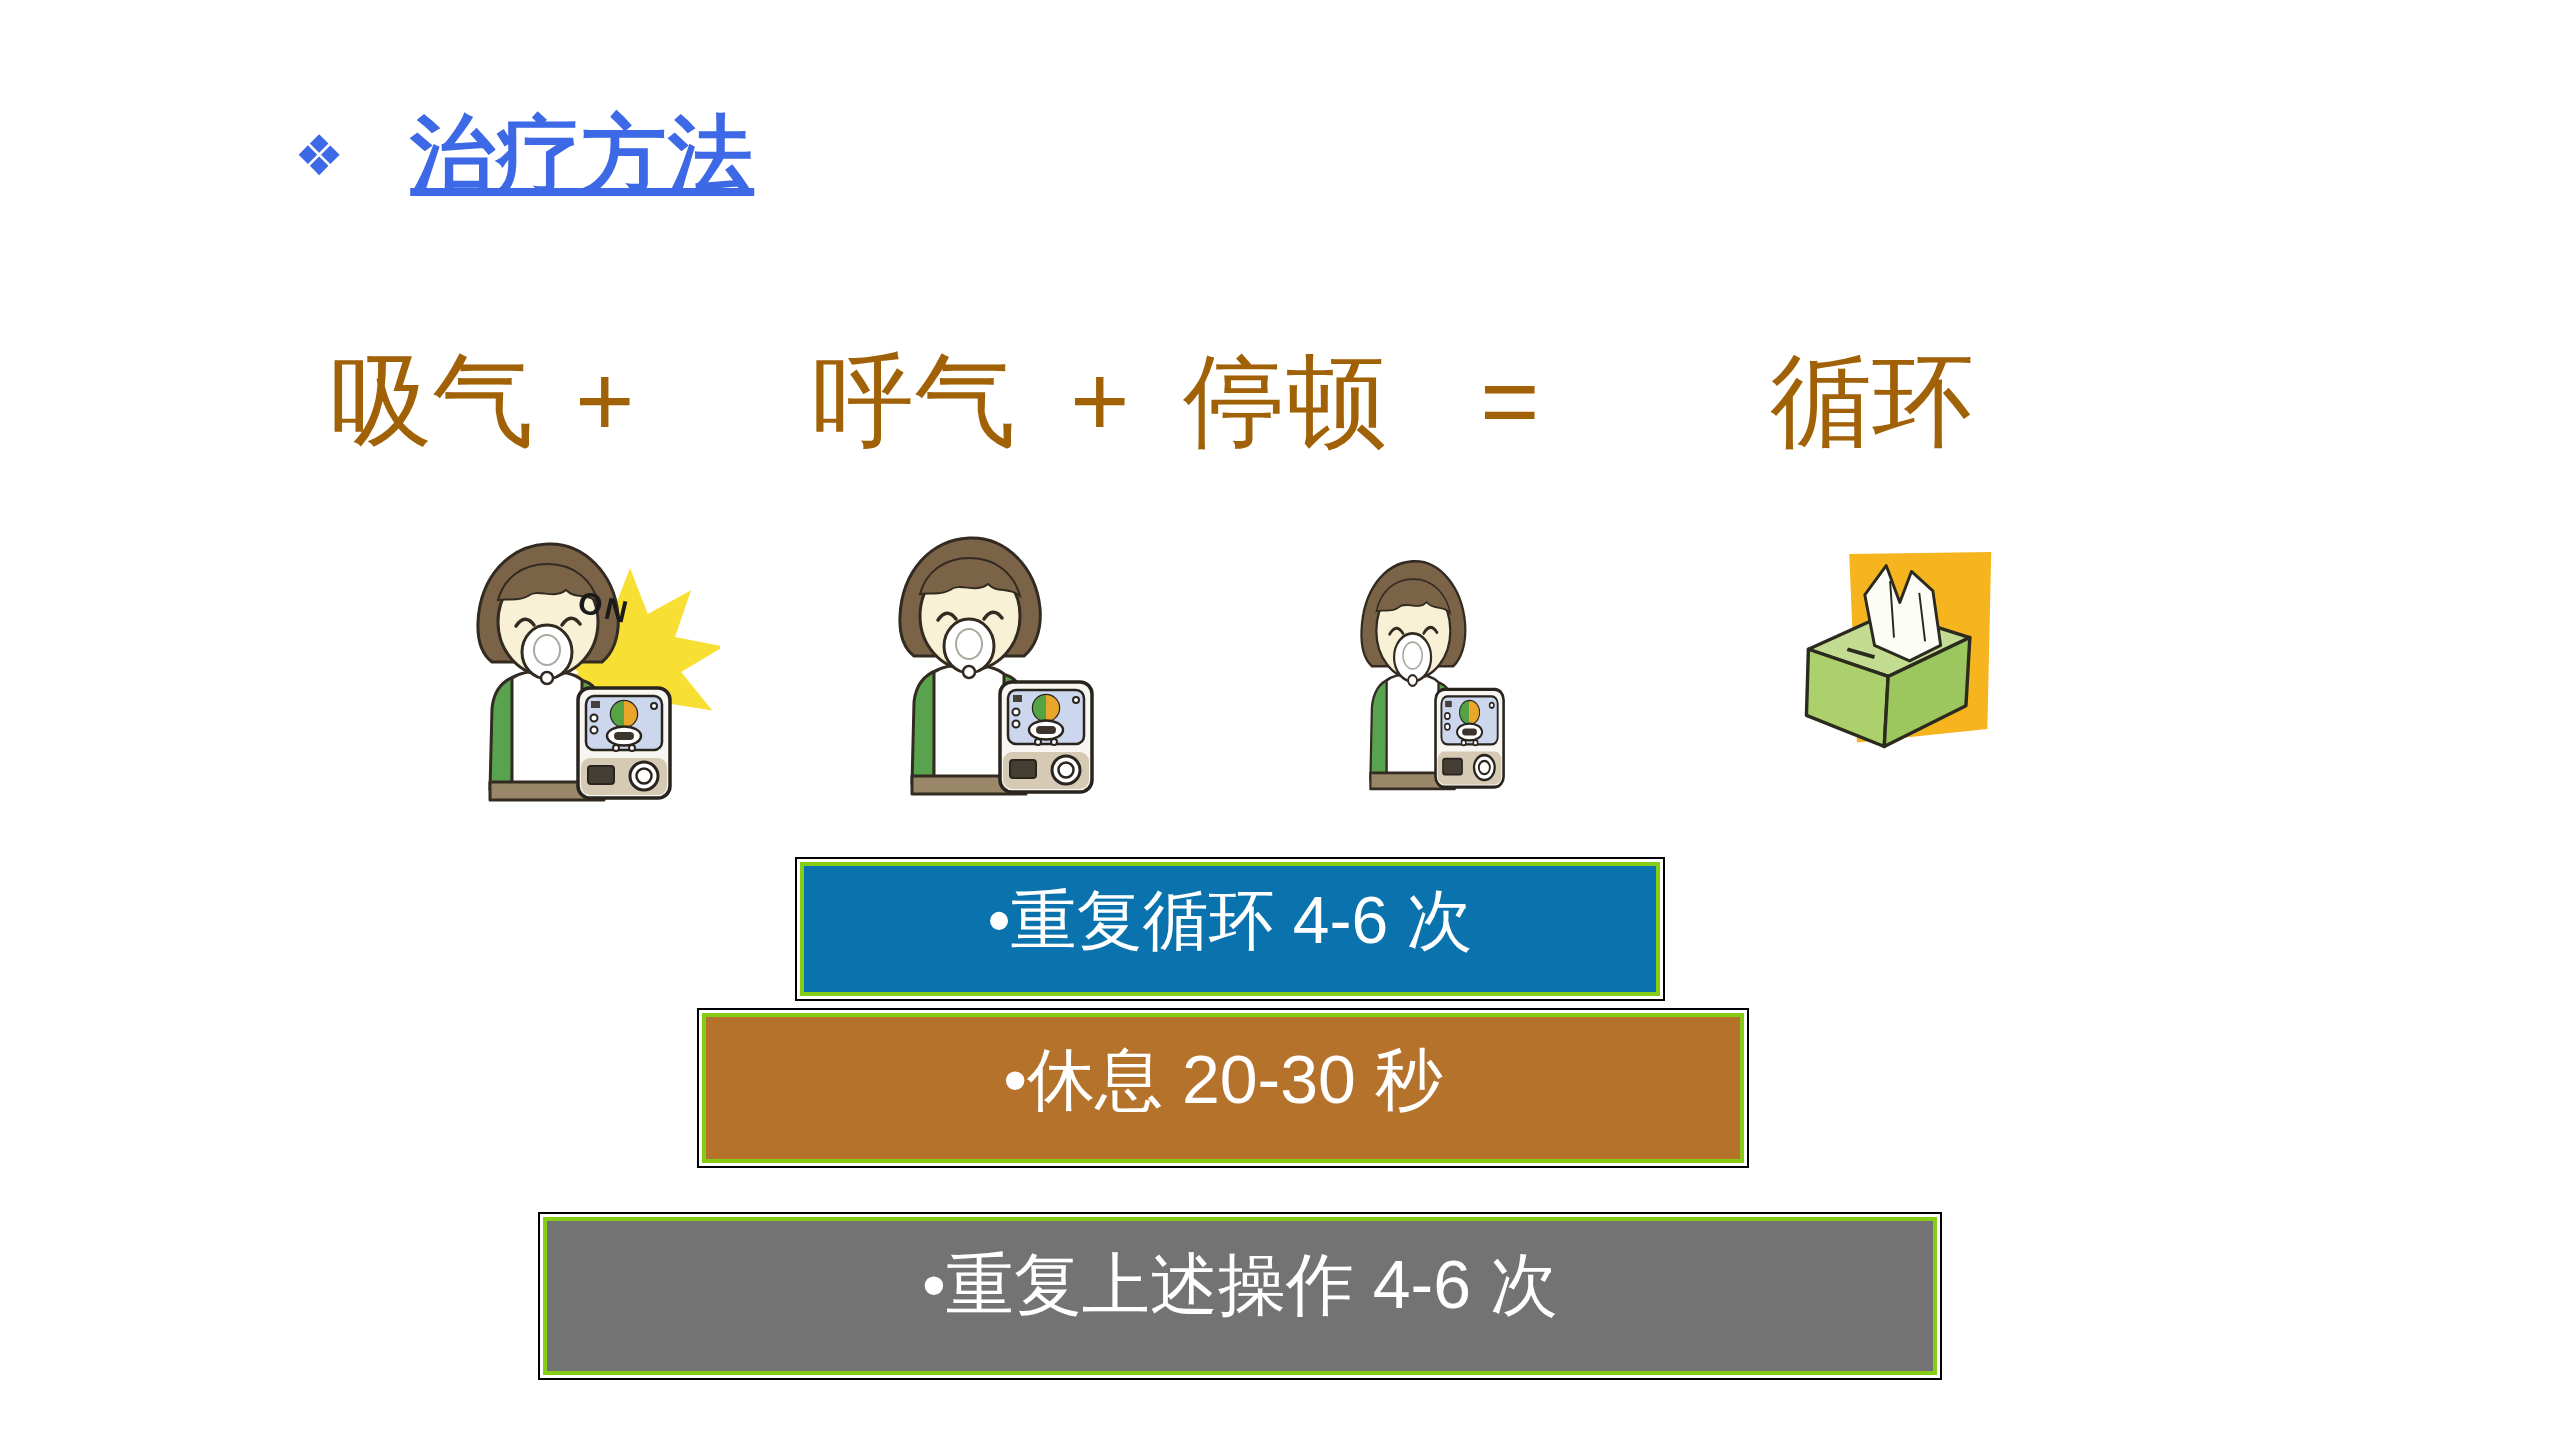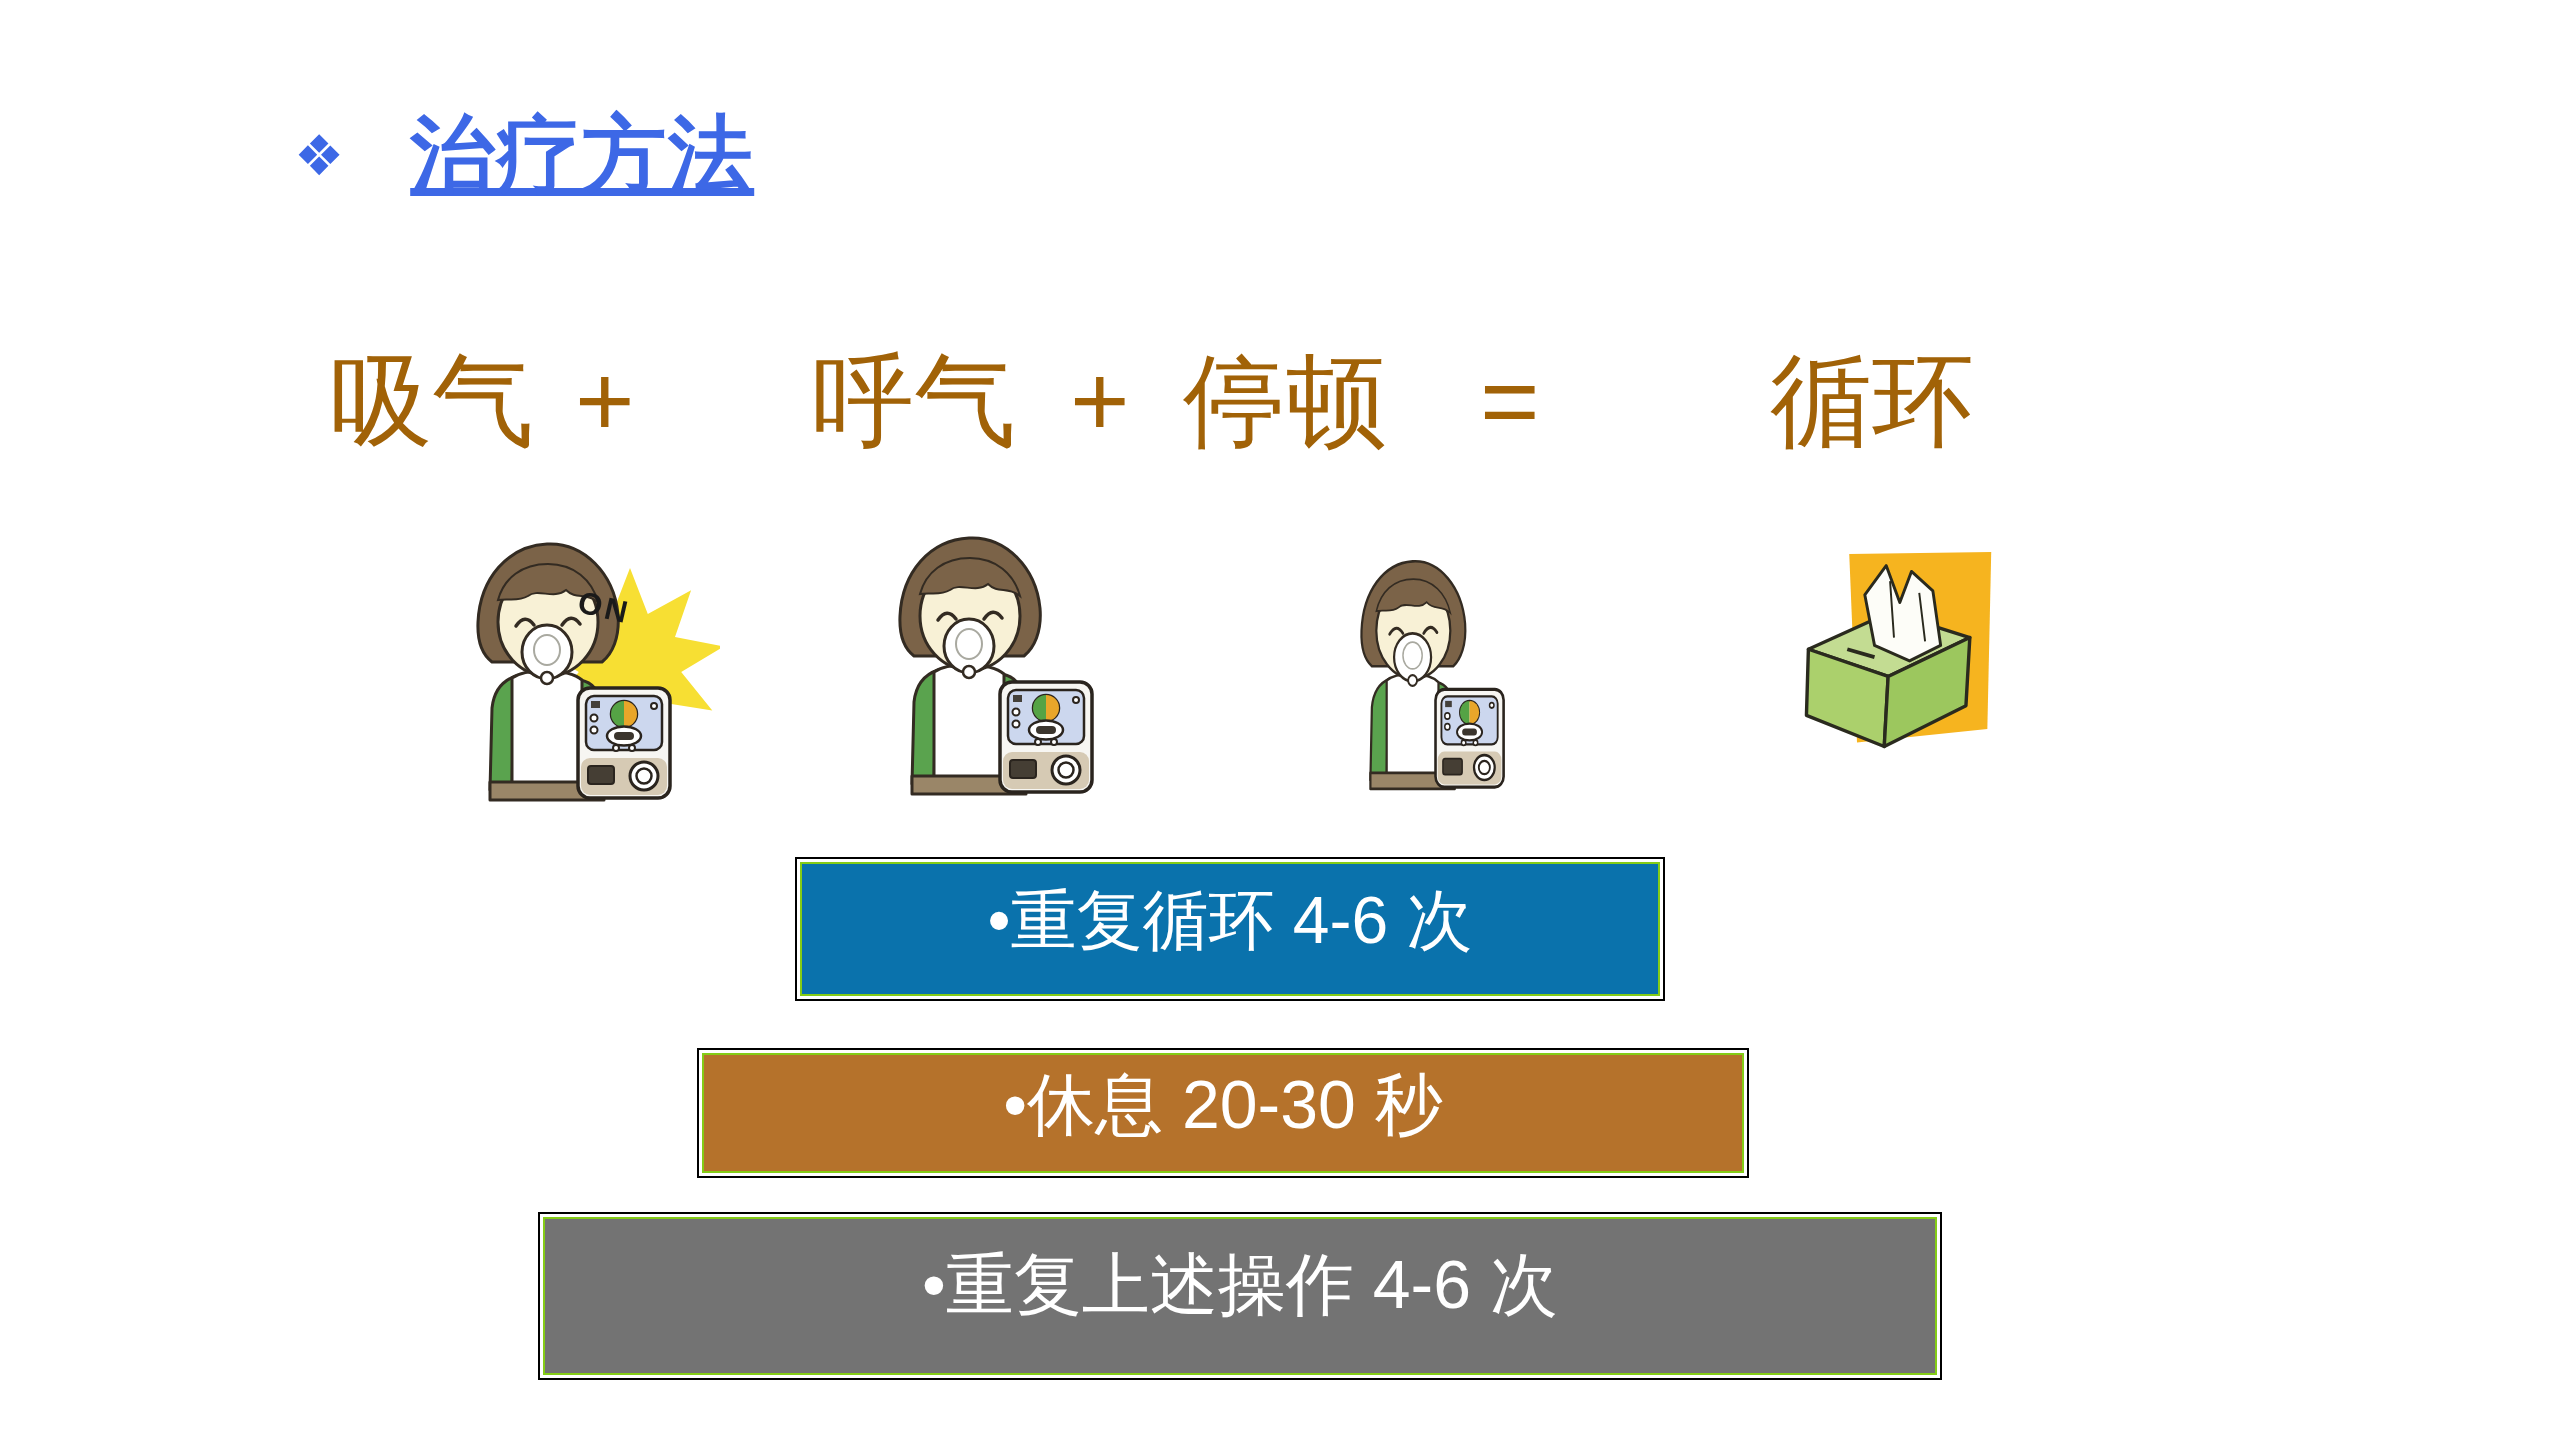--- a/index.html
+++ b/index.html
@@ -19,27 +19,27 @@
   
   .illus{position:absolute;}
   .illus svg{display:block;}
   .on-label{
     position:absolute;left:578px;top:592px;font-size:31px;font-weight:700;color:#1a1a1a;
     transform:rotate(13deg);letter-spacing:3px;line-height:1;
   }
   
   .banner{
     position:absolute;box-sizing:border-box;
-    border:2px solid #84cc16;
+    border:4px solid #84cc16;
     box-shadow:0 0 0 3px #ffffff,0 0 0 5px #000000;
     display:flex;align-items:center;justify-content:center;
     color:#ffffff;font-size:66px;line-height:1;white-space:nowrap;font-weight:400;
   }
   .banner-1{left:800px;top:862px;width:860px;height:134px;padding-bottom:18px;}
-  .banner-2{left:702px;top:1053px;width:1042px;height:120px;padding-bottom:18px;font-size:68px;}
+  .banner-2{left:702px;top:1013px;width:1042px;height:150px;padding-bottom:18px;font-size:68px;}
   .banner-3{left:543px;top:1217px;width:1394px;height:158px;padding-bottom:24px;font-size:68px;}
 </style>
 </head>
 <body>
 
 <svg width="0" height="0" style="position:absolute" aria-hidden="true">
   <defs>
     <symbol id="sym-person" viewBox="0 0 250 270">
 
       <path d="M117,146 l7,6 -11,5 10,7 -11,5 10,7 -11,5 10,7 -11,6 10,7 -10,6 10,8 -9,7 11,7 -7,8 12,5 -5,9 13,4 q16,8 36,-2 q16,-9 30,-6" fill="none" stroke="#332b22" stroke-width="3" stroke-linejoin="round"></path>

